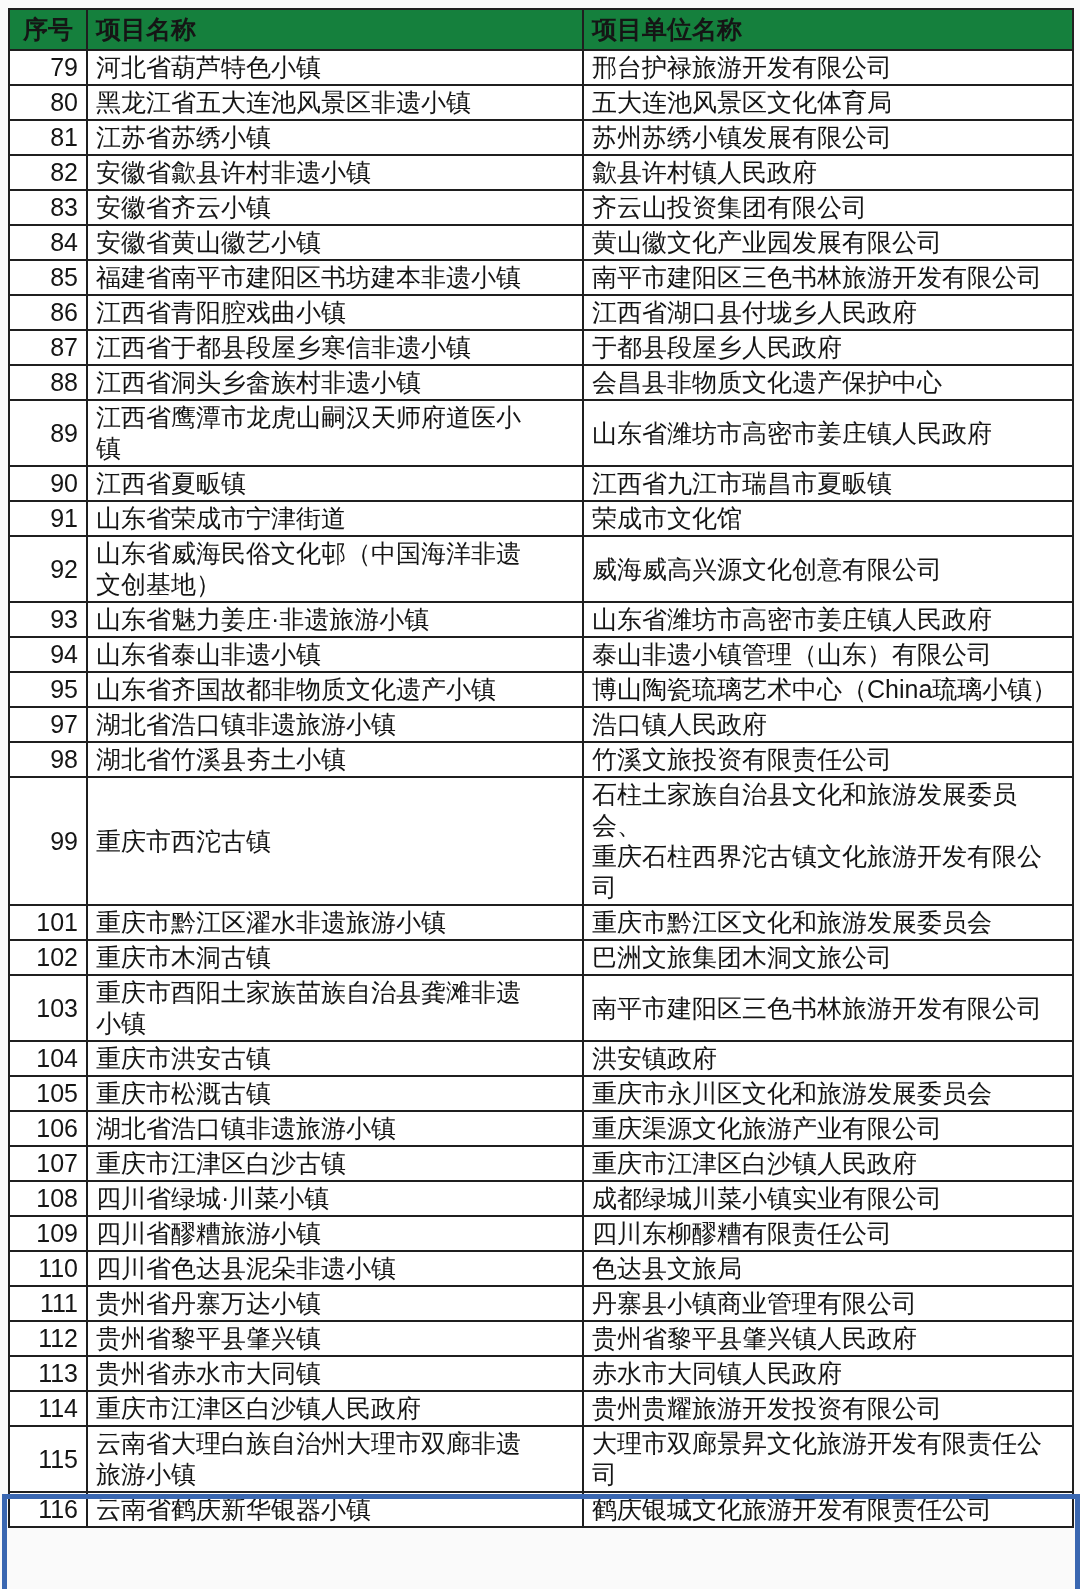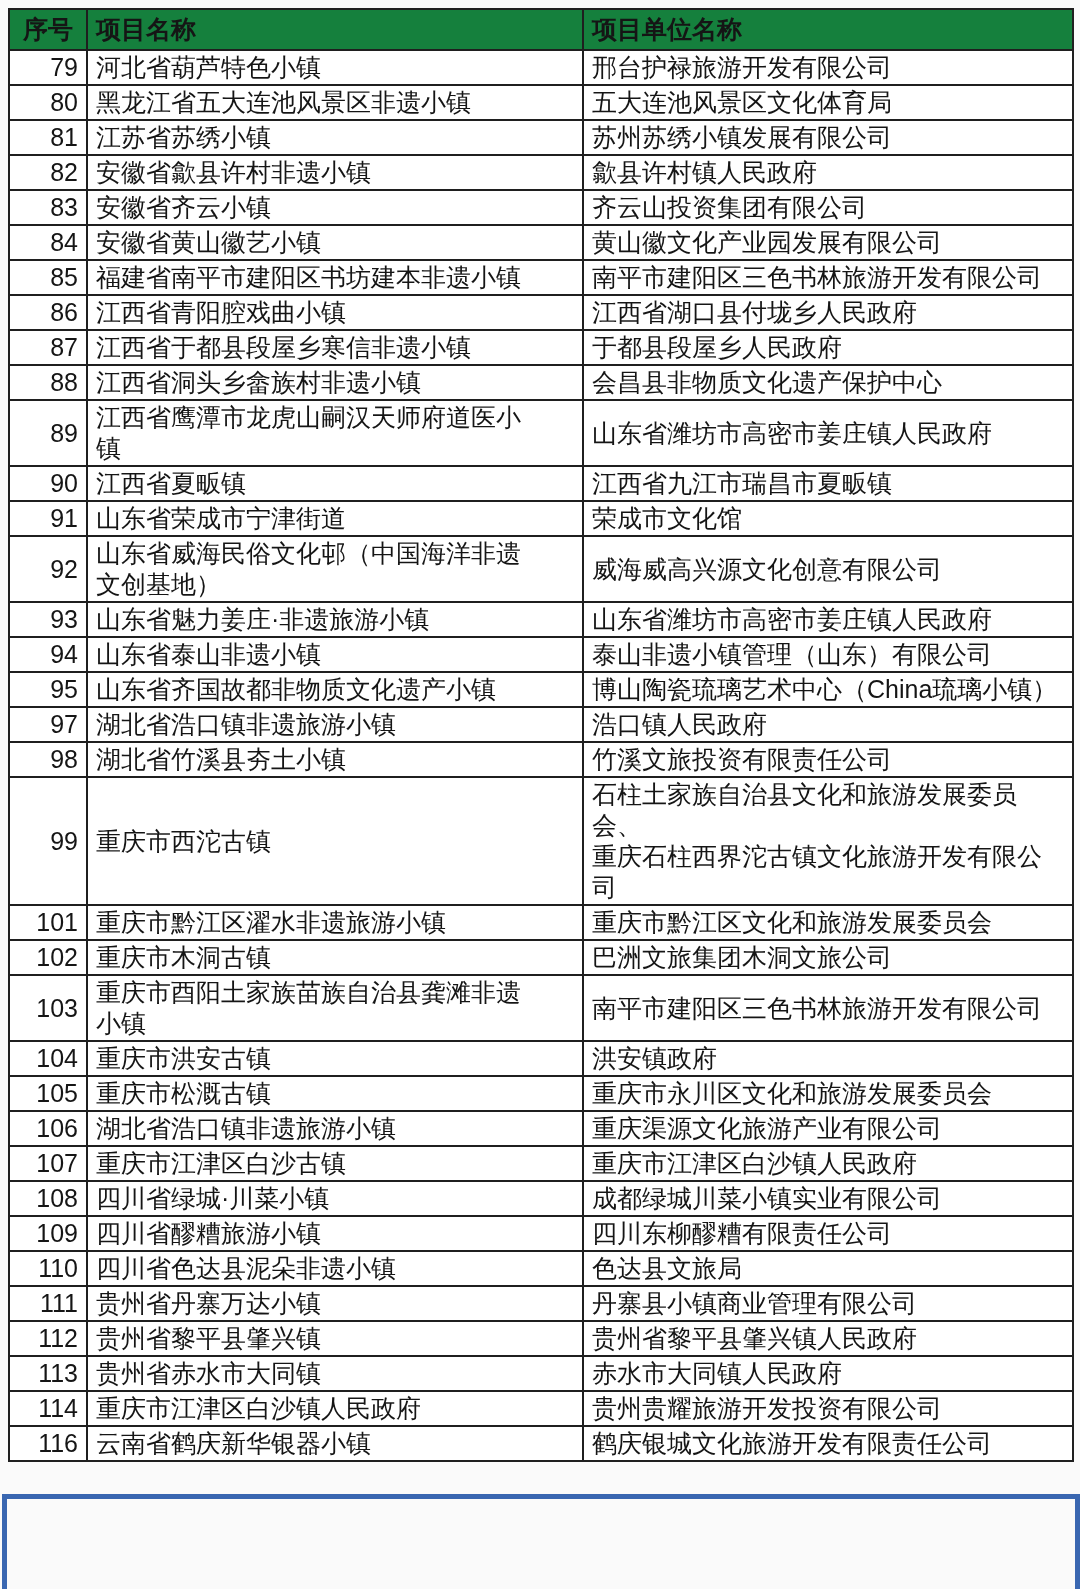--- a/index.html
+++ b/index.html
@@ -272,20 +272,26 @@
     <td class="c-project">贵州省赤水市大同镇</td>
     <td class="c-unit">赤水市大同镇人民政府</td>
   </tr>
 
   <tr>
     <td class="c-index">114</td>
     <td class="c-project">重庆市江津区白沙镇人民政府</td>
     <td class="c-unit">贵州贵耀旅游开发投资有限公司</td>
   </tr>
 
+  <tr class="selected">
+    <td class="c-index">115</td>
+    <td class="c-project">云南省大理白族自治州大理市双廊非遗
+旅游小镇</td>
+    <td class="c-unit">大理市双廊景昇文化旅游开发有限责任公司</td>
+  </tr>
 
   <tr class="selected">
     <td class="c-index">116</td>
     <td class="c-project">云南省鹤庆新华银器小镇</td>
     <td class="c-unit">鹤庆银城文化旅游开发有限责任公司</td>
   </tr>
 
 </tbody>
   </table>
   <div class="selection-overlay" style="left: 2px; top: 1494px; width: 1078px; height: 146px; border-color: rgb(58, 103, 177);"></div>

